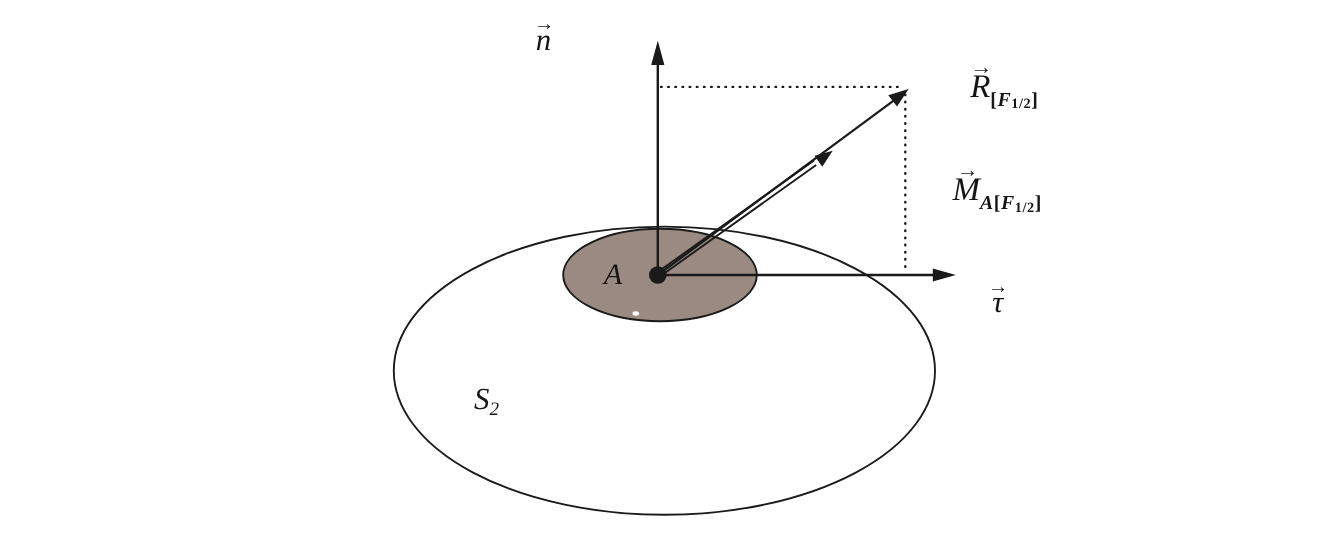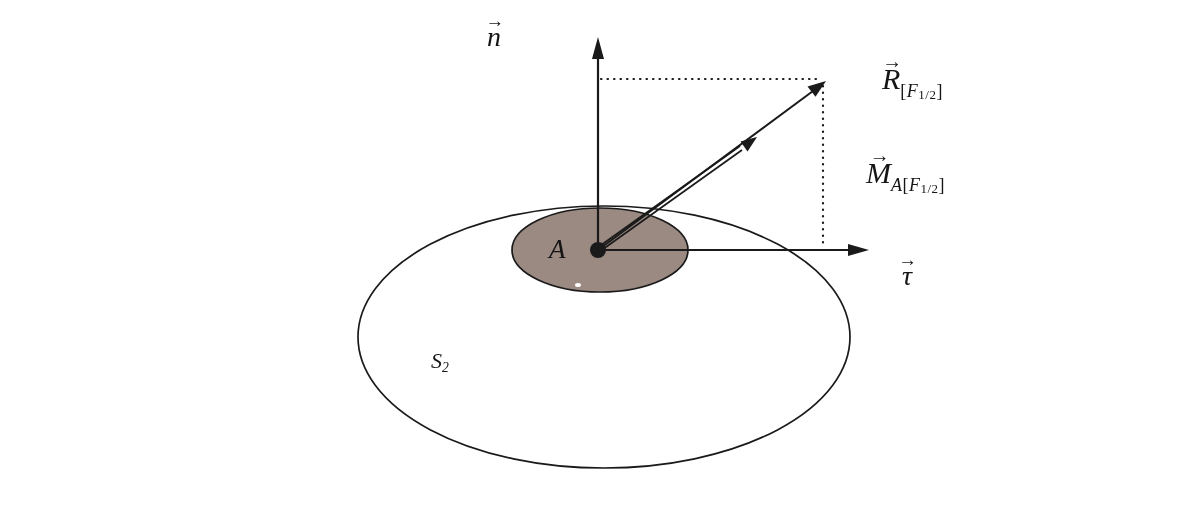--- a/index.html
+++ b/index.html
@@ -41,20 +41,21 @@
     left: 55%;
     top: -0.62em;
     transform: translateX(-50%);
     font-size: 0.66em;
     font-style: normal;
   }
   .subgrp {
     font-size: 0.60em;
     vertical-align: -0.45em;
     letter-spacing: 0.5px;
+    font-weight: bold;
   }
   .frac {
     font-size: 0.72em;
     vertical-align: -0.18em;
   }
   .s2sub {
     font-size: 0.62em;
     vertical-align: -0.32em;
     font-style: italic;
   }
@@ -104,17 +105,17 @@
   </div>
 
   <div class="lbl" style="left:902px; top:262px; font-size:28px;">
     <span class="vec"><span class="over">→</span><span>τ</span></span>
   </div>
 
   <div class="lbl" style="left:549px; top:236px; font-size:27px;">
     <span class="it">A</span>
   </div>
 
-  <div class="lbl" style="left:431px; top:350px; font-size:22px;">
+  <div class="lbl" style="left:431px; top:350px; font-size:28px;">
     <span class="it">S</span><span class="s2sub">2</span>
   </div>
 
 </div>
 
 </body></html>

